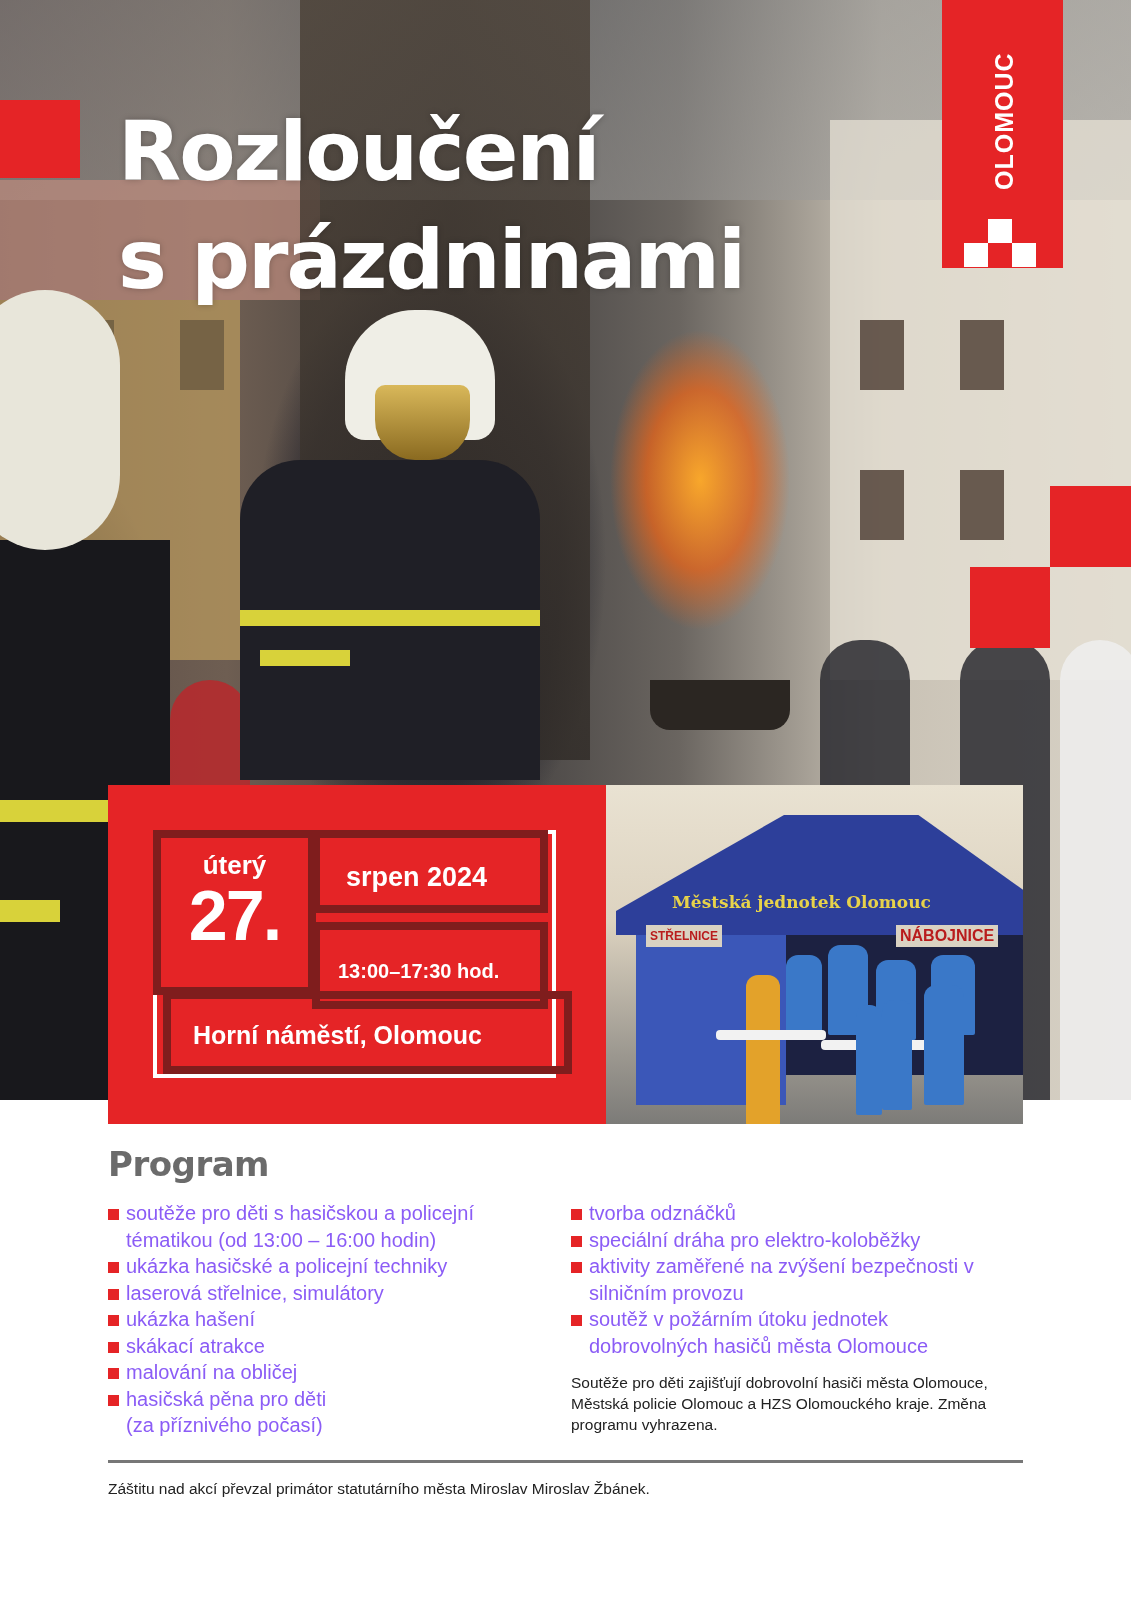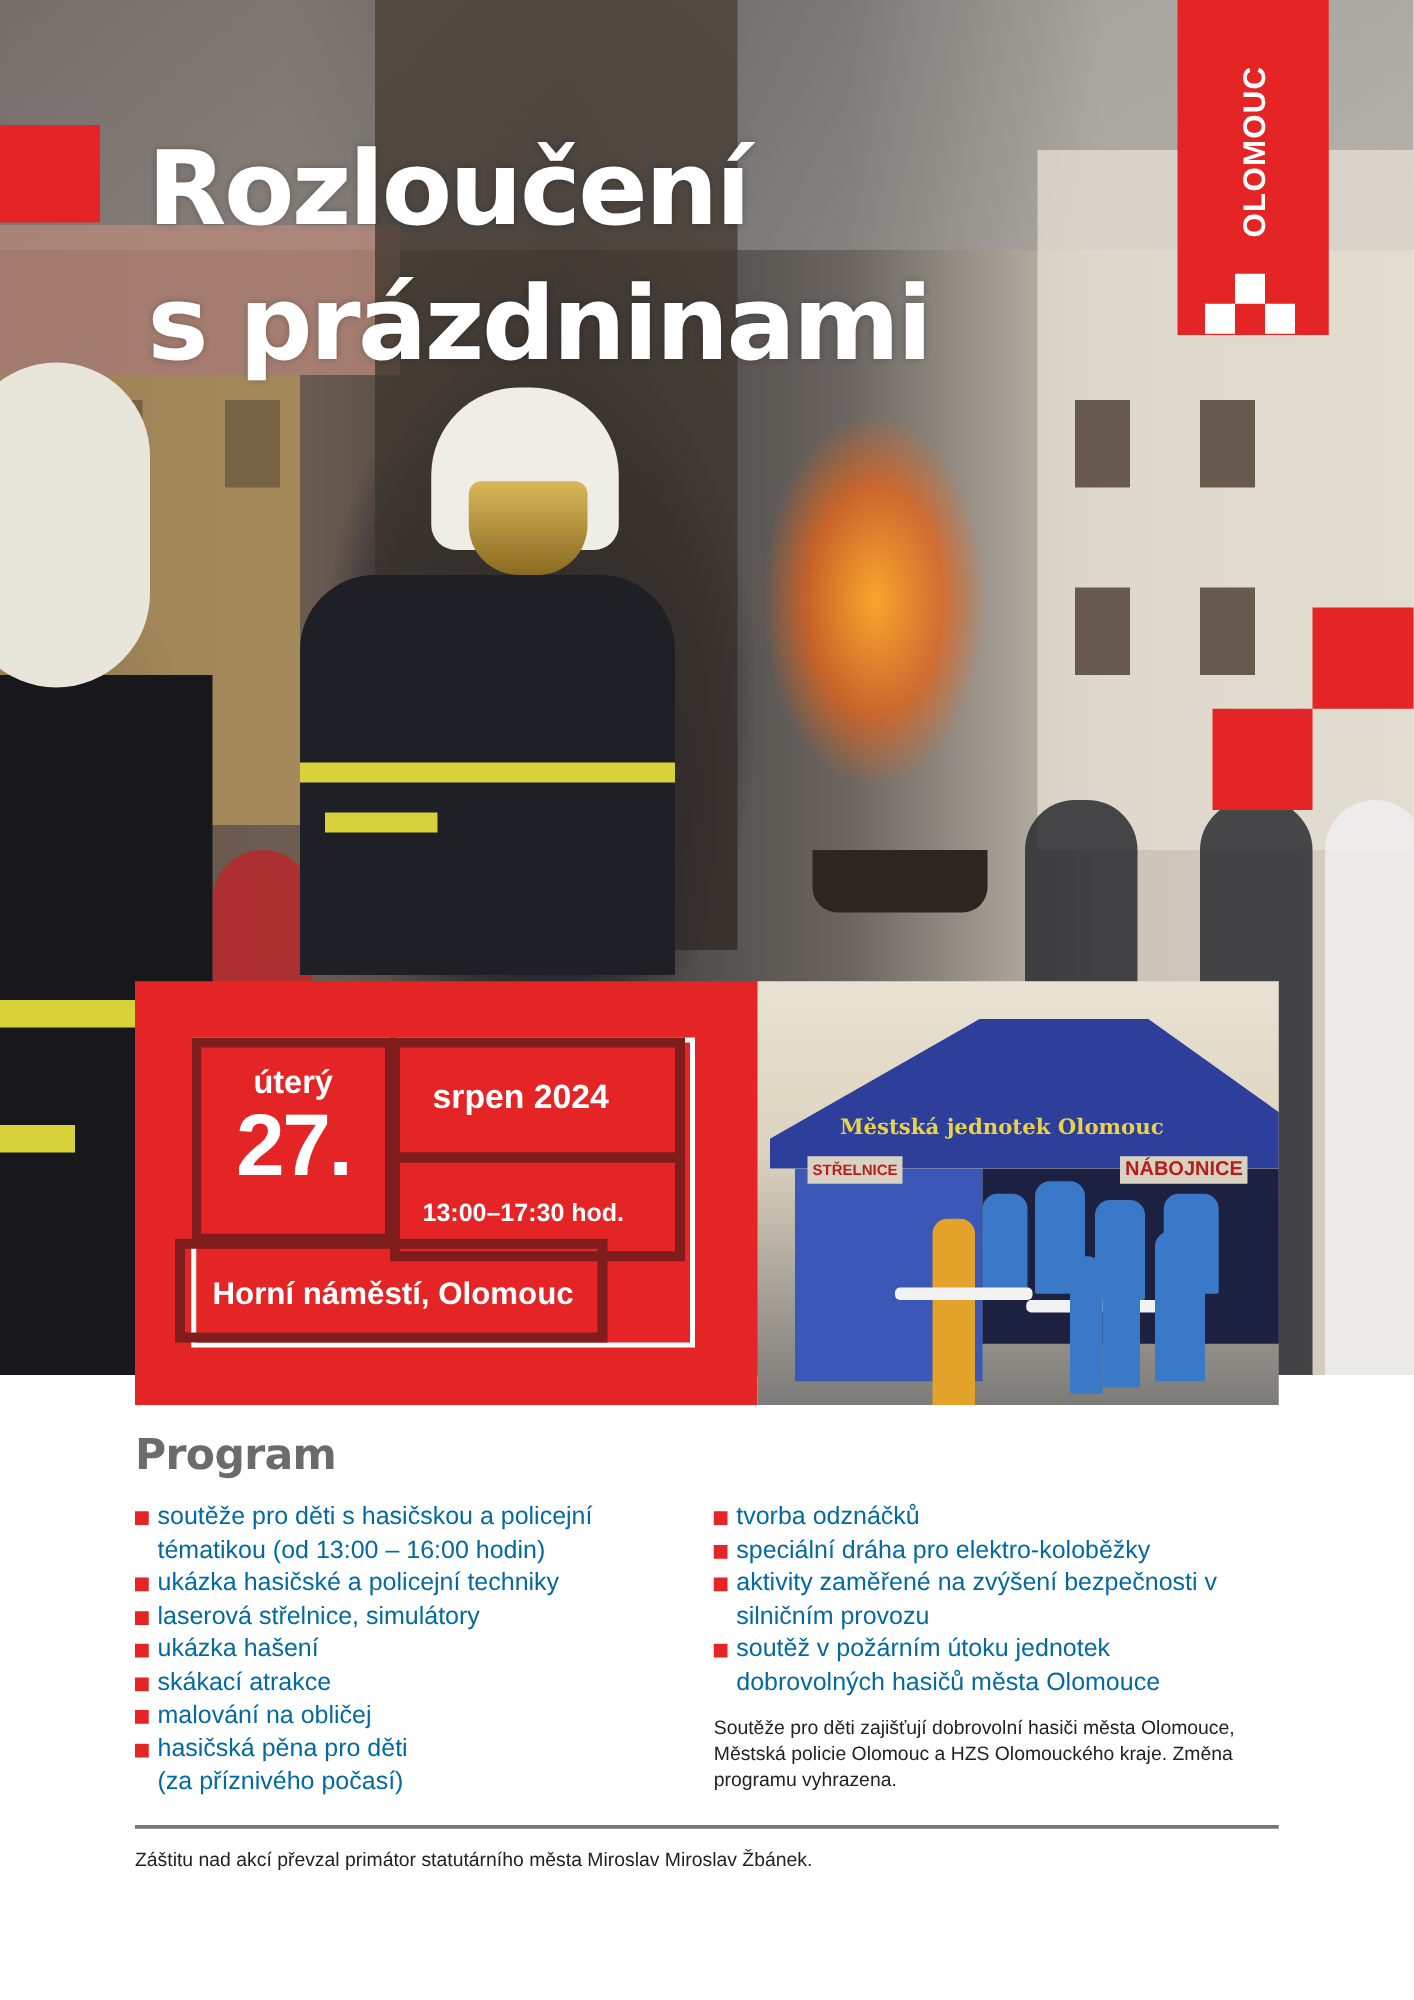--- a/index.html
+++ b/index.html
@@ -52,21 +52,21 @@
   .tent-roof { position:absolute; left:10px; top:30px; width:420px; height:120px; background:#2d3f9a;
                clip-path:polygon(40% 0,72% 0,100% 70%,100% 100%,0 100%,0 80%); }
   .tent-label { position:absolute; left:66px; top:107px; color:#e7d24a; font-family:"DejaVu Serif", serif; font-weight:bold; font-size:17px; white-space:nowrap; }
   .tent-wall { position:absolute; left:30px; top:150px; width:150px; height:170px; background:#3b57b8; }
   .tent-back { position:absolute; left:180px; top:150px; width:240px; height:140px; background:#1c2141; }
   .sign { position:absolute; top:140px; height:22px; background:#d9d2c2; color:#b91c1c; font-weight:bold; font-size:16px; line-height:22px; padding:0 4px; }
   .person { position:absolute; background:#3a78c8; border-radius:12px 12px 2px 2px; }
   .tbl { position:absolute; height:10px; background:#f2f2f2; border-radius:4px; }
 
   .program-title { position:absolute; left:108px; top:1144px; font-family:"DejaVu Sans", sans-serif; font-weight:bold; font-size:34px; color:#6b6b6b; letter-spacing:-0.5px; }
-  .list { position:absolute; margin:0; padding:0; list-style:none; color:#0369a1; font-size:20px; line-height:26.5px; }
+  .list { position:absolute; margin:0; padding:0; list-style:none; color:#8b5cf6; font-size:20px; line-height:26.5px; }
   .list li { position:relative; padding-left:18px; }
   .bullet { position:absolute; left:0; top:9px; width:11px; height:11px; background:#e52426; }
   .col1 { left:108px; top:1200px; width:440px; }
   .col2 { left:571px; top:1200px; width:460px; }
   .note { position:absolute; left:571px; top:1372px; width:460px; font-size:15.5px; line-height:21px; color:#222; }
   .rule { position:absolute; left:108px; top:1460px; width:915px; height:3px; background:#777; }
   .footer { position:absolute; left:108px; top:1480px; font-size:15.5px; color:#222; }
 </style>
 </head>
 <body>
@@ -114,23 +114,23 @@
   <div class="chk" style="left:22px;top:243px"></div>
   <div class="chk" style="left:70px;top:243px"></div>
 </div>
 
 <div class="info">
   <div class="grid"></div>
   <div class="cell" style="left:45px;top:45px;width:163px;height:165px">
     <div class="day-name">úterý</div>
     <div class="day-num">27.</div>
   </div>
-  <div class="cell month" style="left:204px;top:45px;width:236px;height:100px">srpen 2024</div>
+  <div class="cell month" style="left:204px;top:45px;width:236px;height:83px">srpen 2024</div>
   <div class="cell time" style="left:204px;top:137px;width:236px;height:87px">13:00–17:30 hod.</div>
-  <div class="cell place" style="left:32px;top:206px;width:346px;height:83px">Horní náměstí, Olomouc</div>
+  <div class="cell place" style="left:55px;top:206px;width:409px;height:83px">Horní náměstí, Olomouc</div>
 </div>
 
 <div class="photo2">
   <div class="tent-roof"></div>
   <div class="tent-label">Městská jednotek Olomouc</div>
   <div class="tent-wall"></div>
   <div class="tent-back"></div>
   <div class="sign" style="left:40px;font-size:12px">STŘELNICE</div>
   <div class="sign" style="left:290px">NÁBOJNICE</div>
   <div class="person" style="left:180px;top:170px;width:36px;height:80px"></div>

